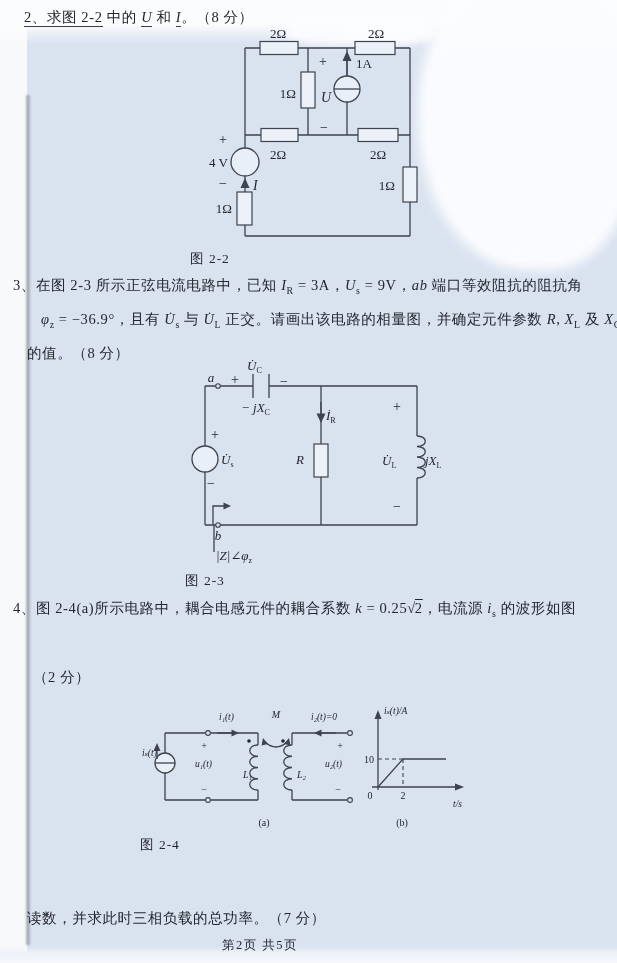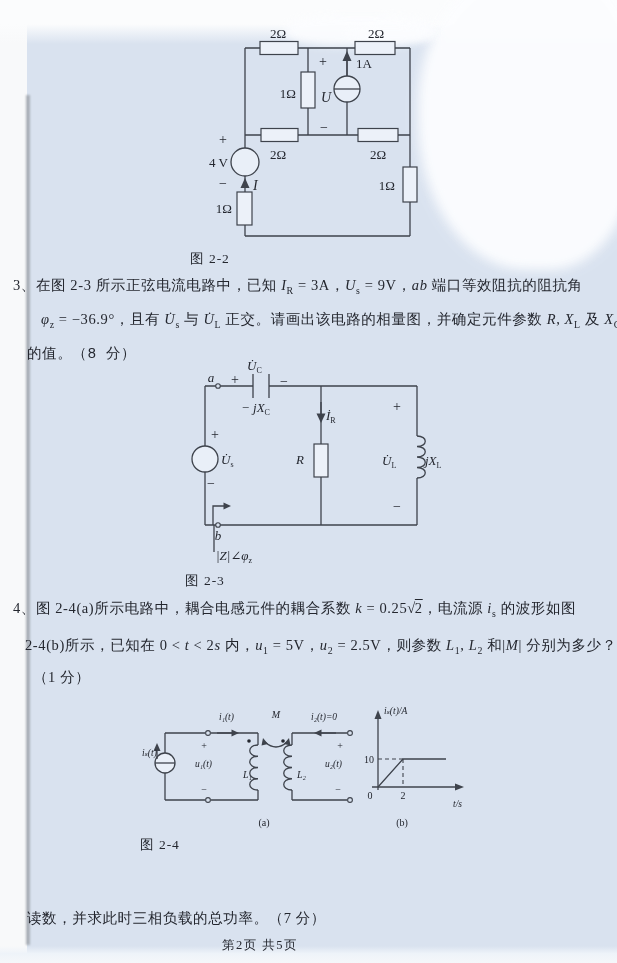--- a/index.html
+++ b/index.html
@@ -41,20 +41,21 @@
 <div id="page">
   <div class="paper"></div>
   <div class="leftcol"></div>
   <div class="edge"></div>
   <div class="topstrip"></div>
   <div class="blob" style="left:418px;top:-28px;width:218px;height:298px;border-radius:45% 30% 40% 50%;opacity:.96;"></div>
   <div class="blob" style="left:285px;top:16px;width:150px;height:30px;border-radius:40%;opacity:.9;filter:blur(4px);"></div>
   <div class="blob" style="left:345px;top:24px;width:90px;height:18px;border-radius:40%;opacity:.55;filter:blur(3px);"></div>
   <div class="botstrip"></div>
 
+  <div class="tline" style="left:24px;top:8px;"><span class="ul">2、求图 2-2</span> 中的 <i class="ul">U</i> 和 <i class="ul">I</i>。（8 分）</div>
 
   <svg style="left:190px;top:26px;" width="245" height="240" viewBox="0 0 245 240">
     <g>
       <path class="w" d="M55,22 H220 M55,109 H220 M55,210 H220"></path>
       <path class="w" d="M55,22 V122 M55,150 V166 M55,199 V210"></path>
       <path class="w" d="M220,22 V141 M220,176 V210"></path>
       <path class="w" d="M118,22 V46 M118,82 V109"></path>
       <path class="w" d="M157,22 V50 M157,76 V109"></path>
     </g>
     <g>
@@ -91,21 +92,21 @@
       <text class="t14" x="33" y="162" text-anchor="middle">−</text>
       <text class="t14 it" x="63" y="164">I</text>
       <text class="t13" x="42" y="187" text-anchor="end">1Ω</text>
       <text class="t13" x="205" y="164" text-anchor="end">1Ω</text>
     </g>
   </svg>
   <div class="cap" style="left:190px;top:250px;width:245px;">图 2-2</div>
 
   <div class="tline" style="left:13px;top:276px;">3、在图 2-3 所示正弦电流电路中，已知 <i>I</i><sub>R</sub> = 3A，<i>U</i><sub>s</sub> = 9V，<i>ab</i> 端口等效阻抗的阻抗角</div>
   <div class="tline" style="left:27px;top:310px;padding-left:14px;"><i>φ</i><sub>z</sub> = −36.9°，且有 <i>U̇</i><sub>s</sub> 与 <i>U̇</i><sub>L</sub> 正交。请画出该电路的相量图，并确定元件参数 <i>R</i>, <i>X</i><sub>L</sub> 及 <i>X</i><sub>C</sub></div>
-  <div class="tline" style="left:27px;top:344px;font-family:Liberation Mono, monospace;">的值。（8 分）</div>
+  <div class="tline" style="left:27px;top:344px;">的值。（8 分）</div>
 
   <svg style="left:185px;top:362px;" width="280" height="228" viewBox="0 0 280 228">
     <g>
       <path class="w" d="M20,24 H68 M84,24 H232"></path>
       <path class="w" d="M20,24 V84 M20,110 V163"></path>
       <path class="w" d="M136,24 V163"></path>
       <path class="w" d="M232,24 V74 M232,116 V163"></path>
       <path class="w" d="M20,163 H232"></path>
     </g>
     <g>
@@ -146,22 +147,21 @@
       <text class="t14" x="30" y="77" text-anchor="middle">+</text>
       <text class="t13" x="36" y="102"><tspan class="it">U̇</tspan><tspan class="sb" dy="3">s</tspan></text>
       <text class="t14" x="26" y="126" text-anchor="middle">−</text>
       <text class="t13 it" x="33" y="178" text-anchor="middle">b</text>
       <text class="t13" x="31" y="198"><tspan class="it">|Z|∠φ</tspan><tspan class="sb" dy="3">z</tspan></text>
     </g>
   </svg>
   <div class="cap" style="left:185px;top:572px;width:280px;">图 2-3</div>
 
   <div class="tline" style="left:13px;top:599px;">4、图 2-4(a)所示电路中，耦合电感元件的耦合系数 <i>k</i> = 0.25<span class="rt">√</span><span class="ol">2</span>，电流源 <i>i</i><sub>s</sub> 的波形如图</div>
-  <div class="tline" style="left:25px;top:636px;">2-4(b)所示，已知在 0 &lt; <i>t</i> &lt; 2<i>s</i> 内，<i>u</i><sub>1</sub> = 5V，<i>u</i><sub>2</sub> = 2.5V，则参数 <i>L</i><sub>1</sub>, <i>L</i><sub>2</sub> 和|<i>M</i>| 分别为多少？</div>
-  <div class="tline" style="left:33px;top:668px;">（1 分）</div>
+  <div class="tline" style="left:33px;top:668px;">（2 分）</div>
 
   <svg style="left:140px;top:700px;" width="345" height="135" viewBox="0 0 345 135">
     <g>
       <path class="w" d="M25,33 V53 M25,73 V100"></path>
       <path class="w" d="M25,33 H65 M71,33 H118"></path>
       <path class="w" d="M25,100 H65 M71,100 H118"></path>
       <path class="w" d="M152,33 H207 M152,100 H207"></path>
       <path class="w" d="M118,33 V45 M118,90 V100 M152,33 V45 M152,90 V100"></path>
     </g>
     <g>

